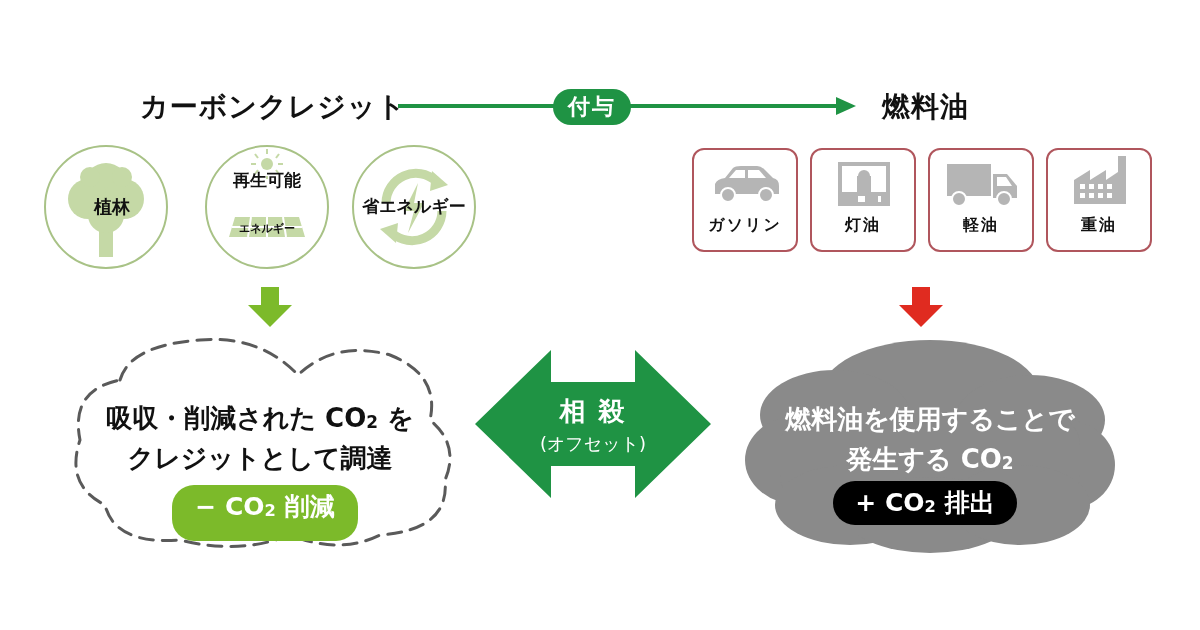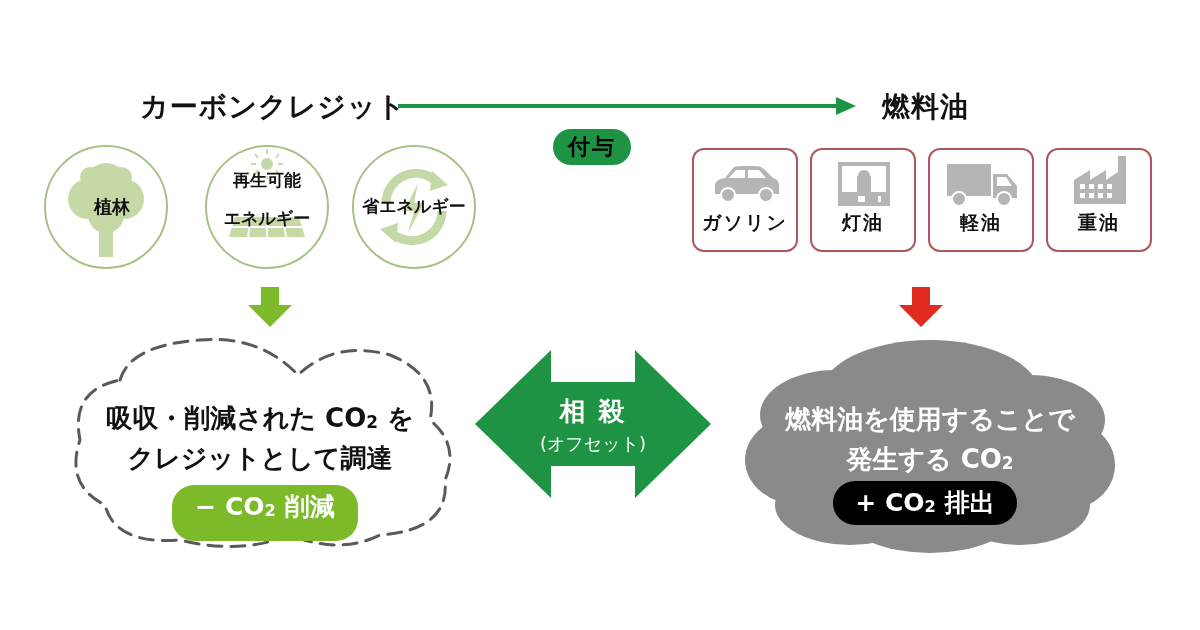--- a/index.html
+++ b/index.html
@@ -4,25 +4,25 @@
 <style>
   html, body { margin: 0; padding: 0; }
   body {
     width: 1200px; height: 630px; background: #ffffff; position: relative; overflow: hidden;
     font-family: "DejaVu Sans", "Liberation Sans", sans-serif; color: #111;
   }
   .abs { position: absolute; }
   .title { font-weight: bold; font-size: 28px; letter-spacing: 1px; color: #111; }
   .flow-line { background: #1f9344; height: 4px; }
   .flow-arrowhead { width: 0; height: 0; border-top: 9px solid transparent; border-bottom: 9px solid transparent; border-left: 20px solid #1f9344; }
-  .pill-grant { background: #1f9344; color: #000000; font-weight: bold; font-size: 22px; border-radius: 20px; text-align: center; line-height: 36px; letter-spacing: 2px; margin-top: 40px; }
+  .pill-grant { background: #1f9344; color: #ffffff; font-weight: bold; font-size: 22px; border-radius: 20px; text-align: center; line-height: 36px; letter-spacing: 2px; }
   .circle { width: 124px; height: 124px; border: 2px solid #a8c286; border-radius: 50%; background: #fff; box-sizing: border-box; }
   .circle-label { position: absolute; left: 0; right: 0; text-align: center; font-weight: bold; color: #111; }
   .fuel-box { width: 106px; height: 104px; border: 2px solid #b0565d; border-radius: 12px; box-sizing: border-box; background: #fff; }
-  .fuel-label { position: absolute; left: 0; right: 0; bottom: 14px; text-align: center; font-weight: bold; font-size: 19px; letter-spacing: 2px; }
+  .fuel-label { position: absolute; left: 0; right: 0; bottom: 14px; text-align: center; font-weight: bold; font-size: 16px; letter-spacing: 2px; }
   .cloud-text { position: absolute; left: 0; right: 0; text-align: center; font-weight: bold; font-size: 26px; line-height: 40px; }
   .pill-reduce { background: #7cba2a; color: #fff; font-weight: bold; font-size: 25px; border-radius: 22px; text-align: center; line-height: 44px; }
   .pill-emit { background: #000; color: #fff; font-weight: bold; font-size: 25px; border-radius: 22px; text-align: center; line-height: 44px; }
   .offset-text { position: absolute; left: 0; right: 0; text-align: center; color: #fff; font-weight: bold; }
   sub { font-size: 0.65em; vertical-align: baseline; position: relative; top: 0.05em; }
 </style>
 </head>
 <body>
 
 <div class="abs title" style="left:140px; top:88px;">カーボンクレジット</div>
@@ -59,21 +59,21 @@
     <circle cx="62" cy="19" r="6" fill="#c5d9a6"></circle>
     <polygon points="30,72 94,72 100,92 24,92" fill="#c5d9a6"></polygon>
     <g stroke="#fff" stroke-width="2">
       <line x1="27" y1="82" x2="97" y2="82"></line>
       <line x1="46" y1="72" x2="43" y2="92"></line>
       <line x1="62" y1="72" x2="62" y2="92"></line>
       <line x1="78" y1="72" x2="81" y2="92"></line>
     </g>
   </svg>
   <div class="circle-label" style="top:22px; font-size:17px;">再生可能</div>
-  <div class="circle-label" style="top:60px; font-size:17px;font-family:Liberation Mono, monospace;">エネルギー</div>
+  <div class="circle-label" style="top:74px; font-size:11px;font-family:Liberation Mono, monospace;">エネルギー</div>
 </div>
 
 <div class="abs circle" style="left:352px; top:145px;">
   <svg class="abs" width="124" height="124" viewBox="0 0 124 124" style="left:-2px; top:-2px;">
     <path d="M34 58 A30 30 0 0 1 84 36" stroke="#c5d9a6" stroke-width="9" fill="none"></path>
     <polygon points="80,26 96,40 78,46" fill="#c5d9a6"></polygon>
     <path d="M90 66 A30 30 0 0 1 40 88" stroke="#c5d9a6" stroke-width="9" fill="none"></path>
     <polygon points="44,98 28,84 46,78" fill="#c5d9a6"></polygon>
     <polygon points="66,38 52,66 62,66 56,88 72,58 62,58" fill="#c5d9a6"></polygon>
   </svg>

